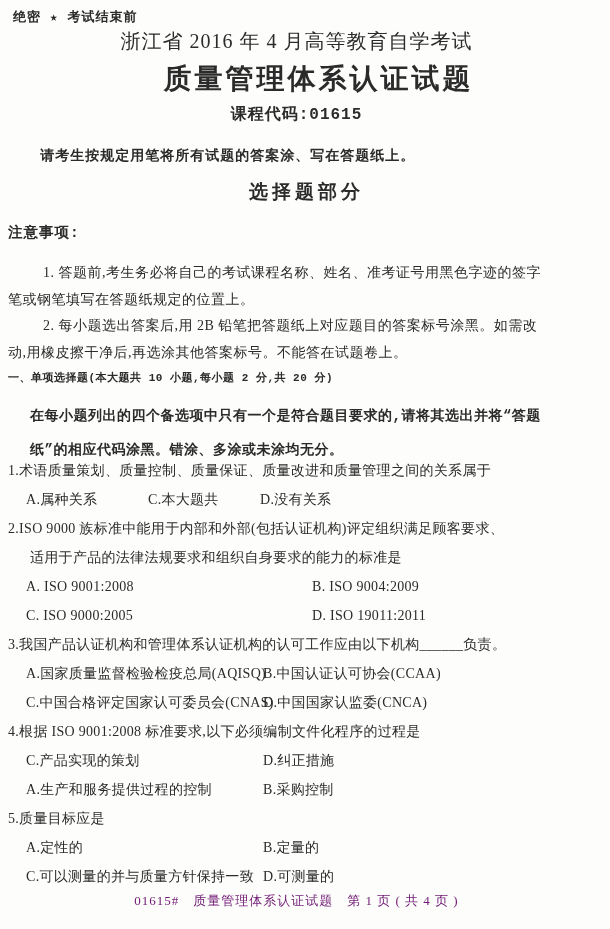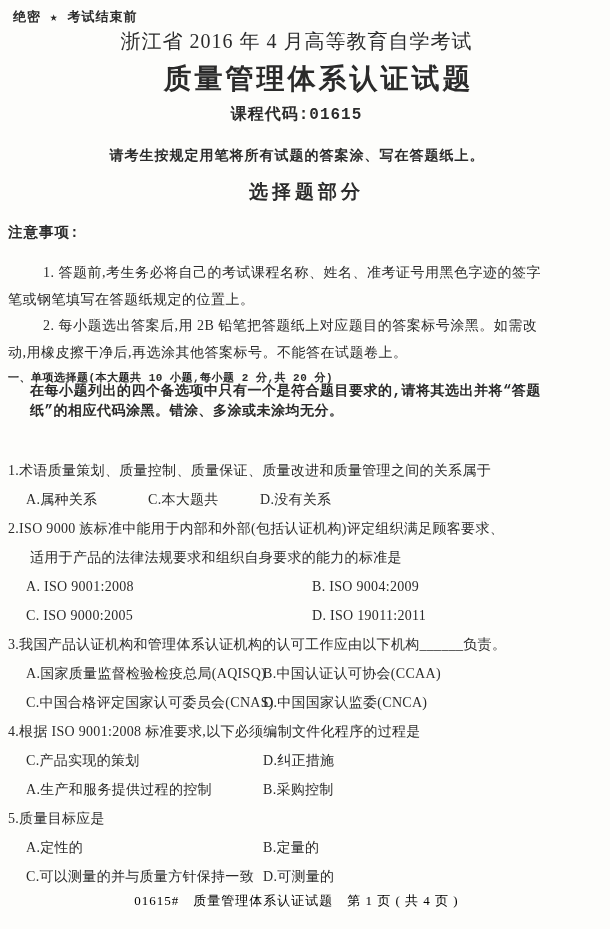--- a/index.html
+++ b/index.html
@@ -13,40 +13,40 @@
     overflow:hidden;
   }
   .hei{font-family:Liberation Mono, monospace;font-weight:700;}
   .abs{position:absolute;left:0;right:17px;}
   .center{text-align:center;}
 
   .classification{position:absolute;left:13px;top:8px;font-size:13px;letter-spacing:1px;}
   .session{top:28px;font-size:20px;letter-spacing:1px;font-weight:500;}
   .exam-title{top:60px;font-size:28px;letter-spacing:3px;font-weight:900;padding-left:44px;}
   .course-code{top:104px;font-size:16px;letter-spacing:1px;}
-  .notice{top:145px;left:8px;right:56px;font-size:14px;text-indent:2.3em;letter-spacing:1px;line-height:22px;text-align:center;}
+  .notice{top:145px;left:8px;right:56px;font-size:14px;text-indent:2.3em;letter-spacing:1px;line-height:22px;}
   .section-heading{top:179px;font-size:19px;letter-spacing:4px;padding-left:20px;}
   .notes-title{position:absolute;left:8px;top:223px;font-size:14.5px;letter-spacing:1px;}
   .note{position:absolute;left:8px;right:64px;font-size:14px;line-height:27px;text-indent:2.5em;letter-spacing:0.5px;}
   .note-1{top:245px;}
   .note-2{top:298px;}
   .part-heading{position:absolute;left:8px;top:370px;font-size:11px;letter-spacing:0.5px;}
-  .part-rule{position:absolute;left:30px;right:58px;top:381px;font-size:14px;line-height:20px;letter-spacing:0.5px;}
+  .part-rule{position:absolute;left:30px;right:58px;top:399px;font-size:14px;line-height:34px;letter-spacing:0.5px;}
 
   .questions{position:absolute;left:0;right:0;top:456px;font-size:14px;line-height:29px;}
   .stem{padding:0 92px 0 30px;text-indent:-22px;letter-spacing:0.3px;}
   .opts{display:flex;padding-left:26px;letter-spacing:0.3px;align-items:flex-end;}
   .opts span{white-space:nowrap;}
   .q1-a{width:122px;}
   .q1-b{width:114px;}
   .q1-c{width:112px;}
   .col-wide{width:286px;}
   .col-norm{width:237px;}
 
-  .footer{top:892px;font-size:13px;letter-spacing:1px;color:#000000;}
+  .footer{top:892px;font-size:13px;letter-spacing:1px;color:#701a75;}
 </style>
 </head>
 <body>
 
 <div class="page">
 
   <div class="classification hei">绝密 ★ 考试结束前</div>
 
   <div class="abs center session">浙江省 2016 年 4 月高等教育自学考试</div>
 

